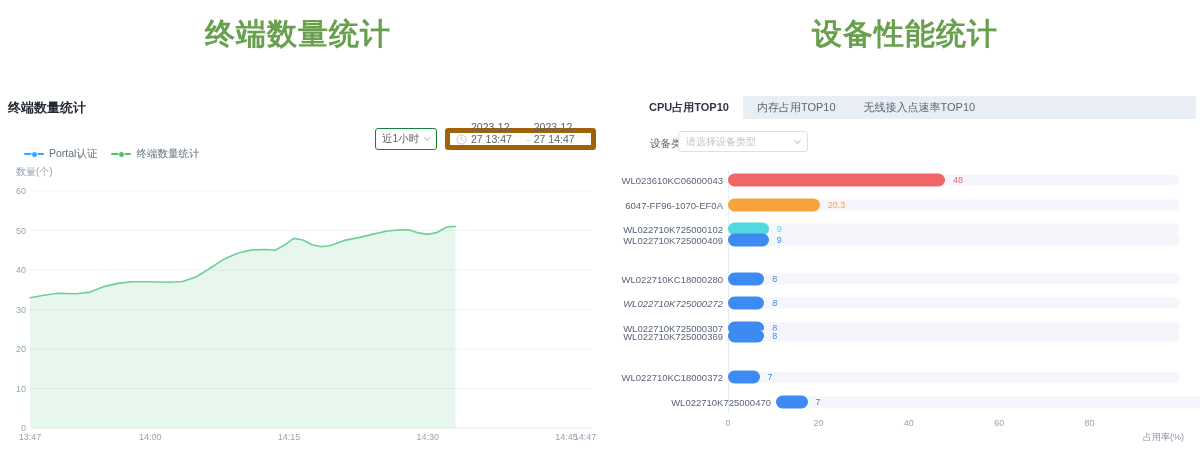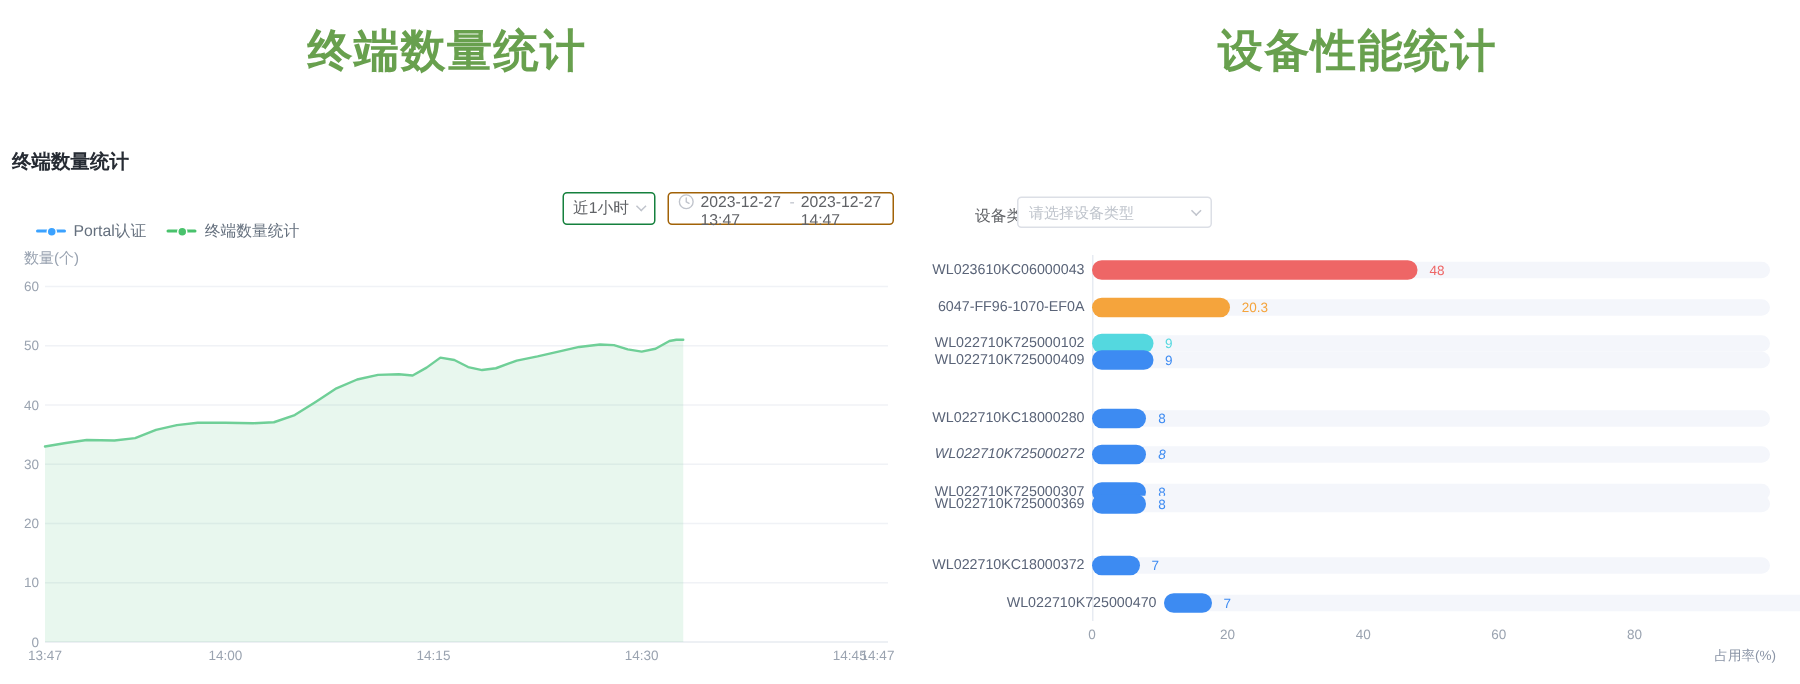--- a/index.html
+++ b/index.html
@@ -22,22 +22,22 @@
 
   
   .range-select {
     position:absolute; left:375px; top:128px; width:62px; height:22px;
     border:1px solid #15803d; border-radius:3px; background:#fff;
     display:flex; align-items:center; justify-content:space-between;
     padding:0 6px; font-size:10.5px; color:#606266; cursor:pointer;
   }
   .date-range {
     position:absolute; left:445px; top:128px; width:151px; height:22px;
-    border:1px solid #a16207; border-radius:3px; background:#fff;
-    display:flex; align-items:flex-start; gap:4px;
+    border:5px solid #a16207; border-radius:3px; background:#fff;
+    display:flex; align-items:flex-end; gap:4px;
     padding:0 6px; font-size:10.5px; color:#606266; cursor:pointer;
   }
   .chev {
     width:5px; height:5px; border-right:1px solid #c0c4cc; border-bottom:1px solid #c0c4cc;
     transform:rotate(45deg); margin-top:-3px; flex:none;
   }
   .clock-svg { flex:none; }
 
   
   .legend { position:absolute; left:24px; top:147px; display:flex; gap:14px; }
@@ -155,20 +155,25 @@
         <text x="26" y="12" text-anchor="end" font-size="9" fill="#9aa3b0">60</text>
         <text x="30" y="258" text-anchor="middle" font-size="9" fill="#9aa3b0">13:47</text>
         <text x="150.25" y="258" text-anchor="middle" font-size="9" fill="#9aa3b0">14:00</text>
         <text x="289" y="258" text-anchor="middle" font-size="9" fill="#9aa3b0">14:15</text>
         <text x="427.75" y="258" text-anchor="middle" font-size="9" fill="#9aa3b0">14:30</text>
         <text x="566.5" y="258" text-anchor="middle" font-size="9" fill="#9aa3b0">14:45</text>
         <text x="585" y="258" text-anchor="middle" font-size="9" fill="#9aa3b0">14:47</text>
       </g>
   </svg>
 
+  <div class="tabbar" id="tabbar">
+      <div class="tab active">CPU占用TOP10</div>
+      <div class="tab">内存占用TOP10</div>
+      <div class="tab">无线接入点速率TOP10</div>
+    </div>
 
   <div class="filter-label">设备类型</div>
   <div class="filter-select">
     <span>请选择设备类型</span>
     <span class="chev"></span>
   </div>
 
   <div class="hbar-plot" id="hbar">
     <div class="hbar-vline"></div>
     <div class="hx-axis-label">占用率(%)</div>

